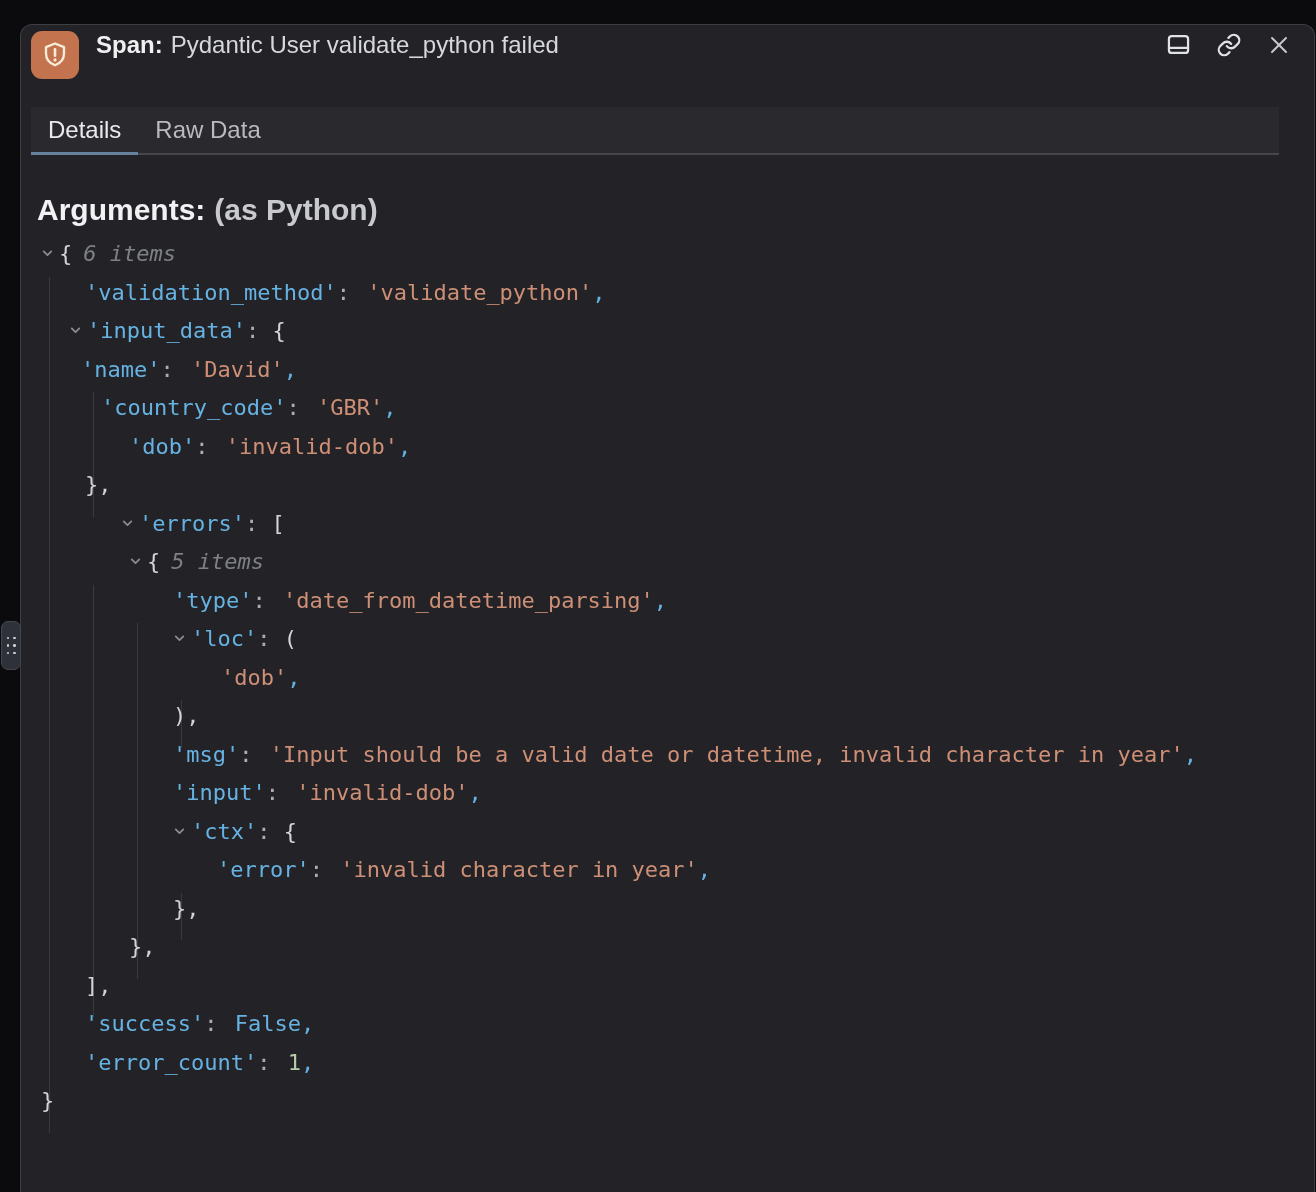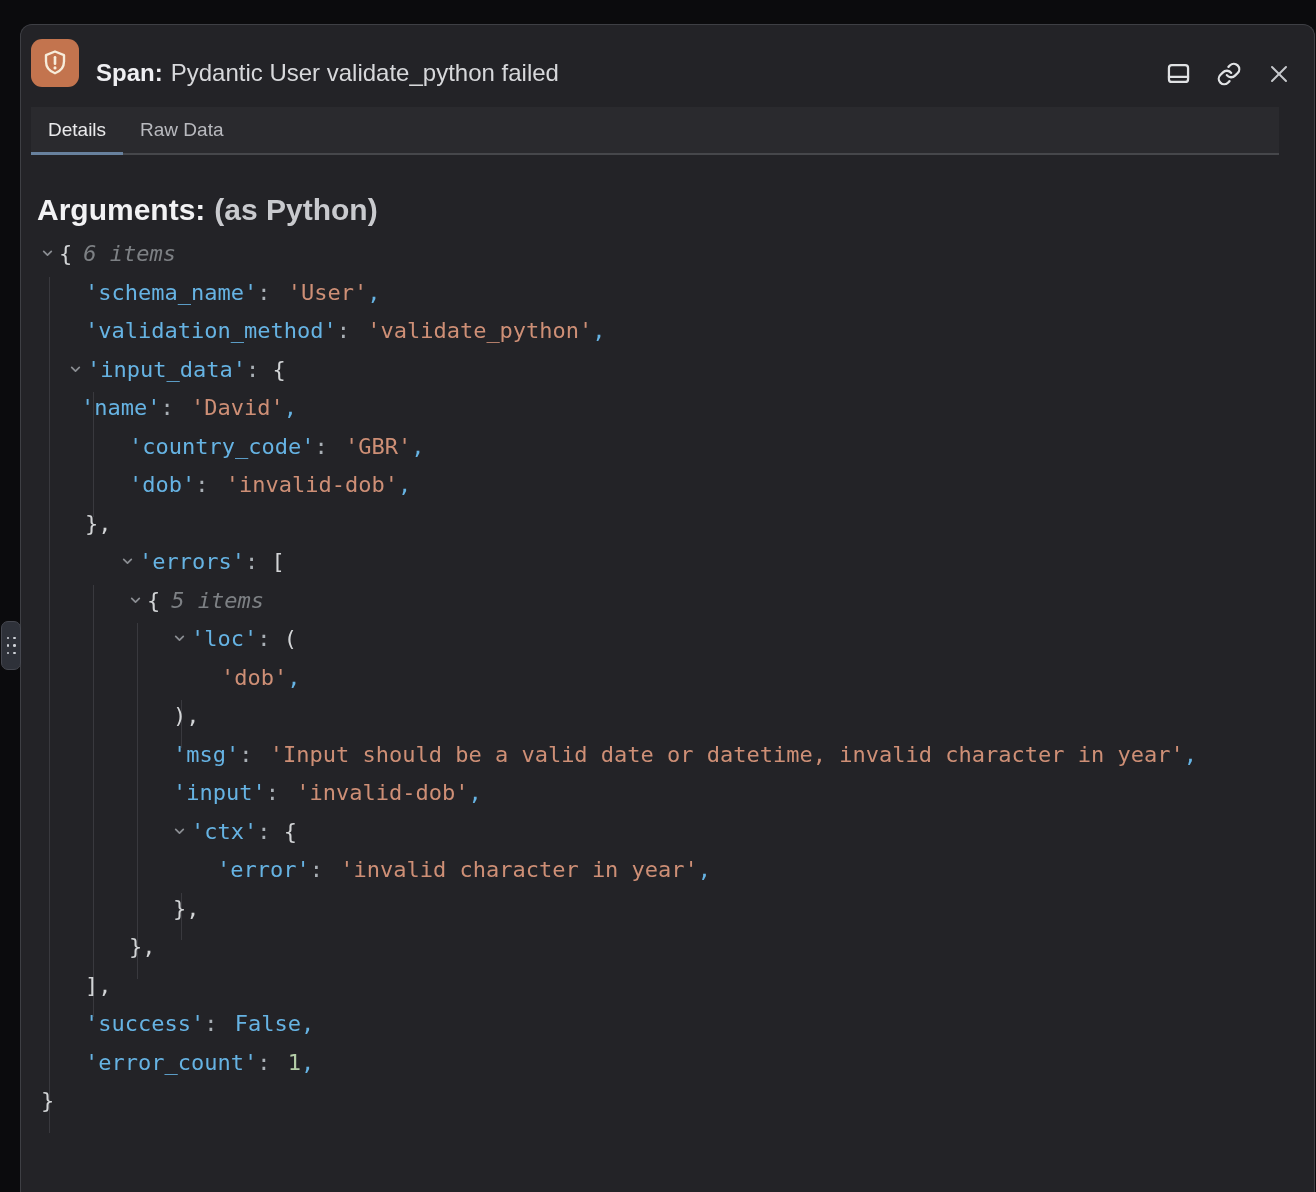--- a/index.html
+++ b/index.html
@@ -13,21 +13,21 @@
   .panel{
     position:absolute;left:20px;top:24px;right:1px;bottom:0;
     background:#232327;
     border:1px solid #3e3f44;
     border-bottom:none;
     border-radius:12px 12px 0 0;
     overflow:hidden;
   }
   
   .hdr{
-    display:flex;align-items:flex-end;
+    display:flex;align-items:flex-start;
     height:56px;margin-top:6px;
     padding:0 22px 0 10px;
   }
   .hdr-icon{
     width:48px;height:48px;border-radius:11px;
     display:flex;align-items:center;justify-content:center;
     flex:0 0 auto;
   }
   .hdr-title{margin-left:17px;font-size:24px;color:#d7d8db;white-space:nowrap;}
   .hdr-title b{color:#efeff2;font-weight:700;margin-right:8px;}
@@ -36,21 +36,21 @@
   .icon-btn{width:27px;height:27px;display:flex;align-items:center;justify-content:center;cursor:pointer;}
   
   .tabbar{
     position:absolute;left:10px;top:82px;right:35px;height:46px;
     background:#2a2a2e;
     border-bottom:2px solid #46474b;
     display:flex;align-items:stretch;
   }
   .tab{
     padding:0 17px;display:flex;align-items:center;
-    font-size:19px;color:#b9babf;position:relative;cursor:pointer;
+    font-size:24px;color:#b9babf;position:relative;cursor:pointer;
   }
   .tab.active{color:#eaeaec;}
   .tab.active::after{
     content:"";position:absolute;left:0;right:0;bottom:-2px;height:3px;
     background:var(--c-underline,#68819e);
   }
   
   .heading{
     position:absolute;left:16px;top:168px;height:40px;
     font-size:30px;font-weight:700;white-space:nowrap;
@@ -144,35 +144,35 @@
     </div>
 
   <div class="heading">
     <span class="main">Arguments:</span><span class="suffix">(as Python)</span>
   </div>
 
   <div class="tree" id="tree">
       <div class="trow" style="padding-left: 20px;"><span class="chev"><svg width="13" height="13" viewBox="0 0 12 12" fill="none" stroke="#8a8d92" stroke-width="1.6" stroke-linecap="round" stroke-linejoin="round">
             <path d="M2.5 4 L6 7.5 L9.5 4"></path>
           </svg></span><span class="tk-p">{</span><span class="tk-i">6 items</span></div>
-      <div class="trow" style="padding-left: 64px;"><span class="tk-k">'schema_name'</span><span class="tk-c">: </span><span class="tk-s">'User'</span><span class="tk-m">,</span></div>
       <div class="trow" style="padding-left: 64px;"><span class="tk-k">'validation_method'</span><span class="tk-c">: </span><span class="tk-s">'validate_python'</span><span class="tk-m">,</span></div>
       <div class="trow" style="padding-left: 48px;"><span class="chev"><svg width="13" height="13" viewBox="0 0 12 12" fill="none" stroke="#8a8d92" stroke-width="1.6" stroke-linecap="round" stroke-linejoin="round">
             <path d="M2.5 4 L6 7.5 L9.5 4"></path>
           </svg></span><span class="tk-k">'input_data'</span><span class="tk-c">: </span><span class="tk-p">{</span></div>
       <div class="trow" style="padding-left: 60px;"><span class="tk-k">'name'</span><span class="tk-c">: </span><span class="tk-s">'David'</span><span class="tk-m">,</span></div>
-      <div class="trow" style="padding-left: 108px;"><span class="tk-k">'country_code'</span><span class="tk-c">: </span><span class="tk-s">'GBR'</span><span class="tk-m">,</span></div>
+      <div class="trow" style="padding-left: 80px;"><span class="tk-k">'country_code'</span><span class="tk-c">: </span><span class="tk-s">'GBR'</span><span class="tk-m">,</span></div>
       <div class="trow" style="padding-left: 108px;"><span class="tk-k">'dob'</span><span class="tk-c">: </span><span class="tk-s">'invalid-dob'</span><span class="tk-m">,</span></div>
       <div class="trow" style="padding-left: 64px;"><span class="tk-p">},</span></div>
       <div class="trow" style="padding-left: 100px;"><span class="chev"><svg width="13" height="13" viewBox="0 0 12 12" fill="none" stroke="#8a8d92" stroke-width="1.6" stroke-linecap="round" stroke-linejoin="round">
             <path d="M2.5 4 L6 7.5 L9.5 4"></path>
           </svg></span><span class="tk-k">'errors'</span><span class="tk-c">: </span><span class="tk-p">[</span></div>
       <div class="trow" style="padding-left: 108px;"><span class="chev"><svg width="13" height="13" viewBox="0 0 12 12" fill="none" stroke="#8a8d92" stroke-width="1.6" stroke-linecap="round" stroke-linejoin="round">
             <path d="M2.5 4 L6 7.5 L9.5 4"></path>
           </svg></span><span class="tk-p">{</span><span class="tk-i">5 items</span></div>
+      <div class="trow" style="padding-left: 152px;"><span class="tk-k">'type'</span><span class="tk-c">: </span><span class="tk-s">'date_from_datetime_parsing'</span><span class="tk-m">,</span></div>
       <div class="trow" style="padding-left: 152px;"><span class="chev"><svg width="13" height="13" viewBox="0 0 12 12" fill="none" stroke="#8a8d92" stroke-width="1.6" stroke-linecap="round" stroke-linejoin="round">
             <path d="M2.5 4 L6 7.5 L9.5 4"></path>
           </svg></span><span class="tk-k">'loc'</span><span class="tk-c">: </span><span class="tk-p">(</span></div>
       <div class="trow" style="padding-left: 196px;"><span class="tk-s">'dob'</span><span class="tk-m">,</span></div>
       <div class="trow" style="padding-left: 152px;"><span class="tk-p">),</span></div>
       <div class="trow" style="padding-left: 152px;"><span class="tk-k">'msg'</span><span class="tk-c">: </span><span class="tk-s">'Input should be a valid date or datetime, invalid character in year'</span><span class="tk-m">,</span></div>
       <div class="trow" style="padding-left: 152px;"><span class="tk-k">'input'</span><span class="tk-c">: </span><span class="tk-s">'invalid-dob'</span><span class="tk-m">,</span></div>
       <div class="trow" style="padding-left: 152px;"><span class="chev"><svg width="13" height="13" viewBox="0 0 12 12" fill="none" stroke="#8a8d92" stroke-width="1.6" stroke-linecap="round" stroke-linejoin="round">
             <path d="M2.5 4 L6 7.5 L9.5 4"></path>
           </svg></span><span class="tk-k">'ctx'</span><span class="tk-c">: </span><span class="tk-p">{</span></div>

